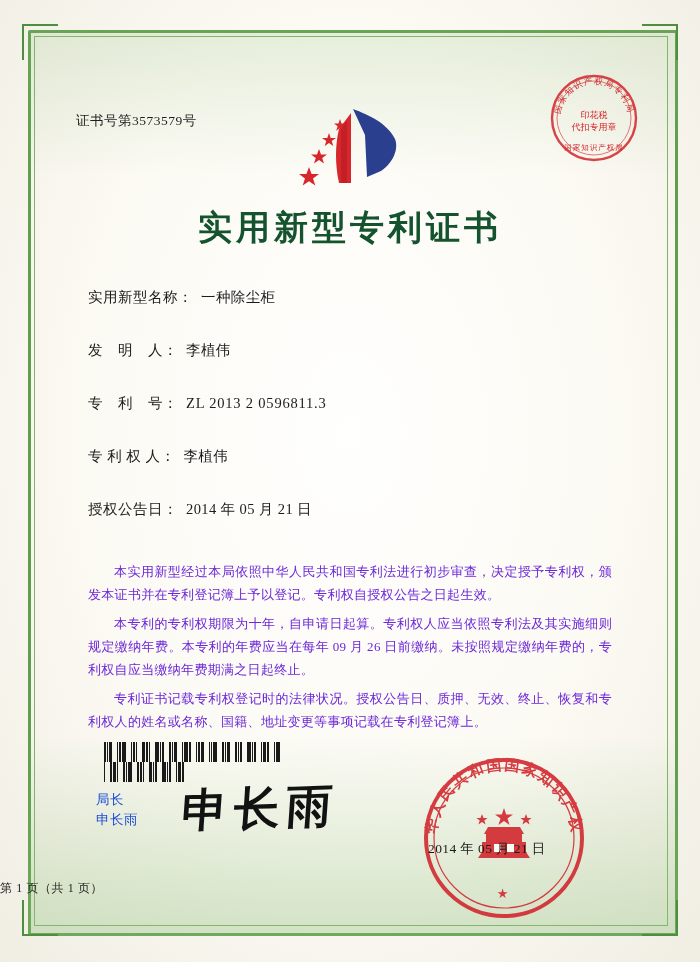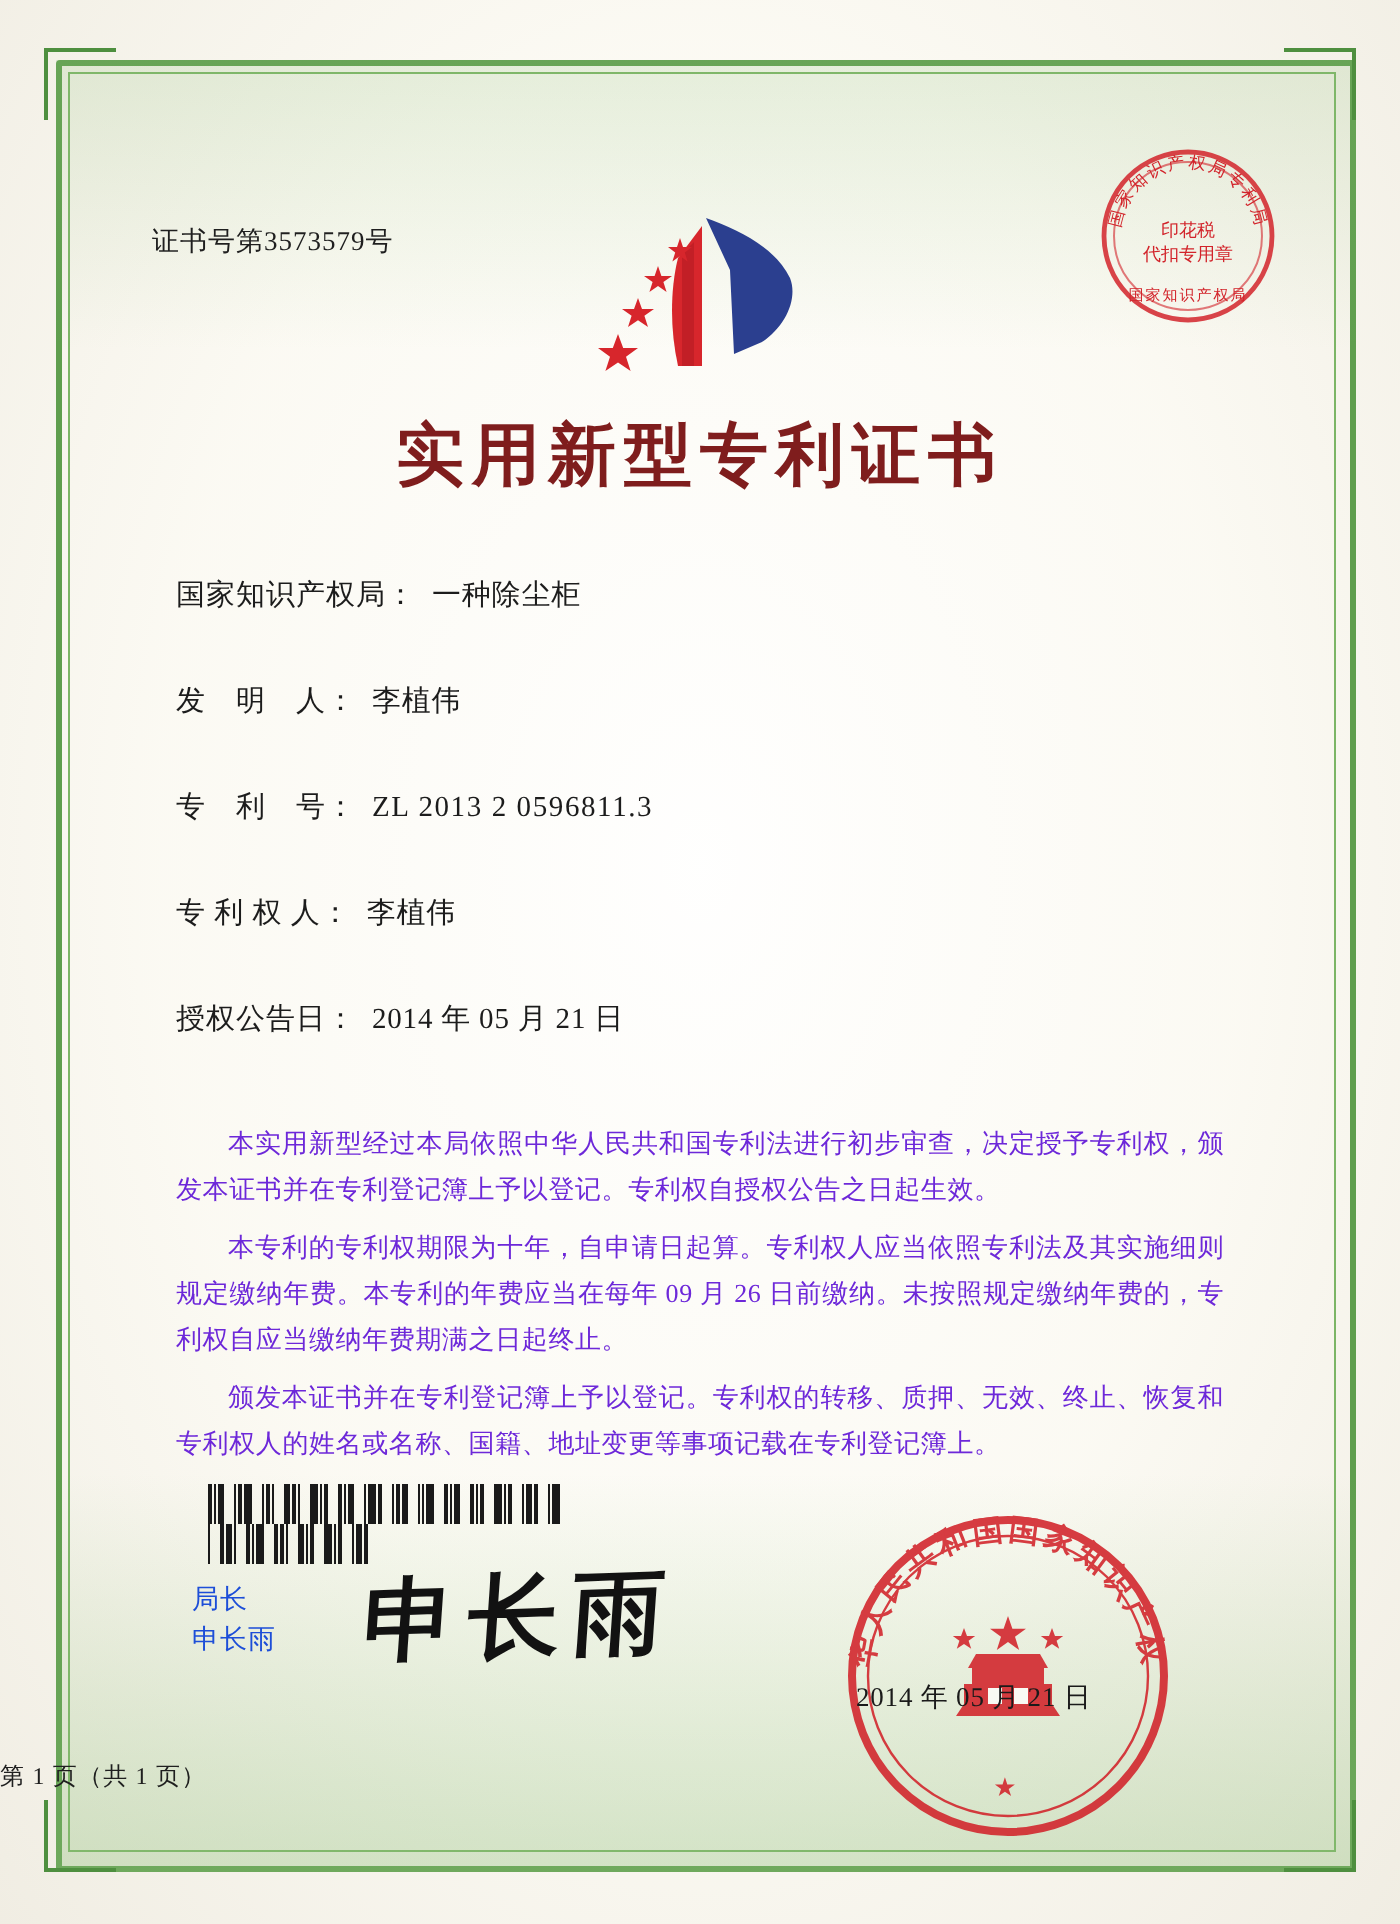--- a/index.html
+++ b/index.html
@@ -104,21 +104,21 @@
   
   .title {
     position: absolute;
     left: 0;
     right: 0;
     top: 205px;
     text-align: center;
     font-size: 34px;
     font-weight: bold;
     letter-spacing: 4px;
-    color: #7f1d1d;
+    color: #14532d;
     font-family: Liberation Sans, sans-serif;
   }
 
   
   .fields {
     position: absolute;
     left: 88px;
     top: 288px;
     width: 520px;
   }
@@ -273,21 +273,21 @@
       <text x="46" y="46" text-anchor="middle" font-size="9" fill="#d2232a" class="stamp-text">印花税</text>
       <text x="46" y="58" text-anchor="middle" font-size="9" fill="#d2232a" class="stamp-text">代扣专用章</text>
       <text x="46" y="78" text-anchor="middle" font-size="7.5" fill="#d2232a" class="stamp-text" letter-spacing="1">国家知识产权局</text>
     </svg>
   </div>
 
   <div class="title">实用新型专利证书</div>
 
   <div class="fields">
     <div class="field-row">
-      <span class="field-label">国家知识产权局：</span>
+      <span class="field-label">实用新型名称：</span>
       <span class="field-value">一种除尘柜</span>
     </div>
     <div class="field-row">
       <span class="field-label">发　明　人：</span>
       <span class="field-value">李植伟</span>
     </div>
     <div class="field-row">
       <span class="field-label">专　利　号：</span>
       <span class="field-value mono">ZL 2013 2 0596811.3</span>
     </div>
@@ -297,21 +297,21 @@
     </div>
     <div class="field-row">
       <span class="field-label">授权公告日：</span>
       <span class="field-value">2014 年 05 月 21 日</span>
     </div>
   </div>
 
   <div class="body-text">
     <p>本实用新型经过本局依照中华人民共和国专利法进行初步审查，决定授予专利权，颁发本证书并在专利登记簿上予以登记。专利权自授权公告之日起生效。</p>
     <p>本专利的专利权期限为十年，自申请日起算。专利权人应当依照专利法及其实施细则规定缴纳年费。本专利的年费应当在每年 09 月 26 日前缴纳。未按照规定缴纳年费的，专利权自应当缴纳年费期满之日起终止。</p>
-    <p>颁发本证书并在专利登记簿上予以登记。专利权的转移、质押、无效、终止、恢复和专利权人的姓名或名称、国籍、地址变更等事项记载在专利登记簿上。</p>
+    <p>专利证书记载专利权登记时的法律状况。授权公告日、质押、无效、终止、恢复和专利权人的姓名或名称、国籍、地址变更等事项记载在专利登记簿上。</p>
   </div>
 
   <div class="barcode">
     <span style="width:2px"></span><span style="width:1px"></span><span style="width:3px"></span>
     <span style="width:1px"></span><span style="width:2px"></span><span style="width:4px"></span>
     <span style="width:1px"></span><span style="width:2px"></span><span style="width:1px"></span>
     <span style="width:3px"></span><span style="width:2px"></span><span style="width:1px"></span>
     <span style="width:4px"></span><span style="width:1px"></span><span style="width:2px"></span>
     <span style="width:2px"></span><span style="width:1px"></span><span style="width:3px"></span>
     <span style="width:1px"></span><span style="width:4px"></span><span style="width:2px"></span>

